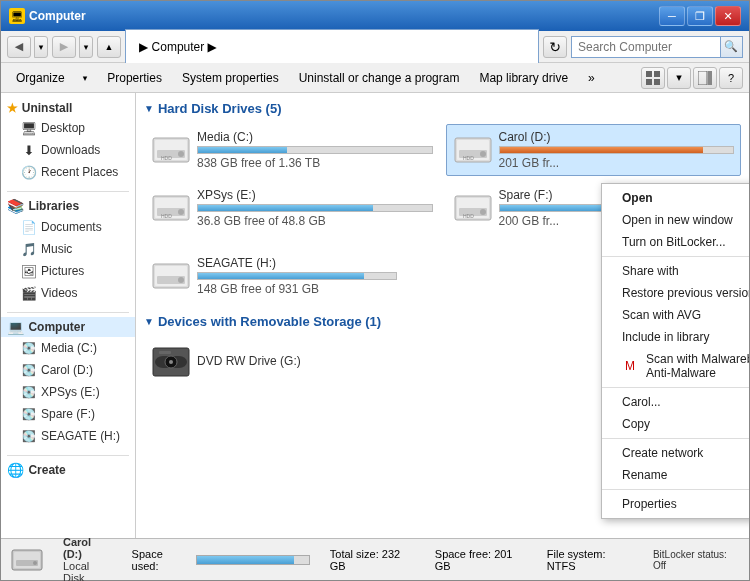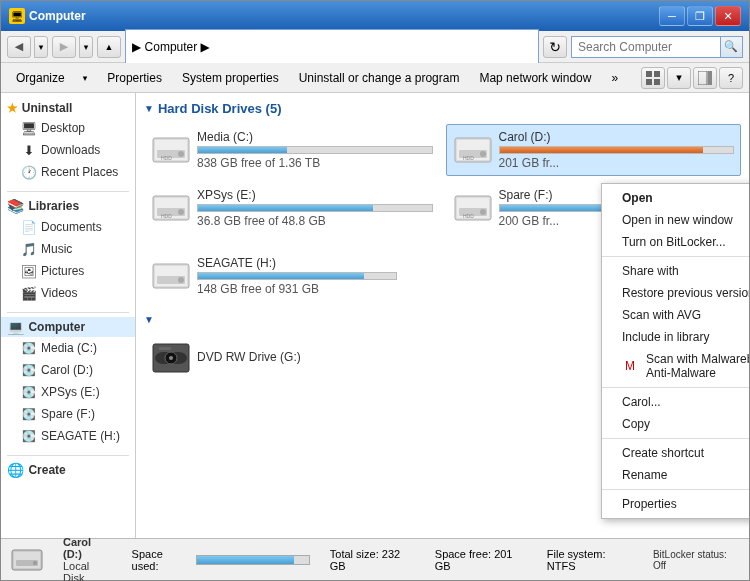--- a/index.html
+++ b/index.html
@@ -14,21 +14,21 @@
     .title-bar-text { color: white; font-size: 12px; font-weight: bold; }
     .title-bar-buttons { display: flex; gap: 2px; }
     .tb-btn { width: 26px; height: 20px; border: 1px solid rgba(255,255,255,0.3); background: linear-gradient(to bottom, #5ba0e8, #2a6fc8); color: white; font-size: 11px; display: flex; align-items: center; justify-content: center; cursor: pointer; border-radius: 3px; }
     .tb-btn.close { background: linear-gradient(to bottom, #e05050, #c02020); }
 
     
     .address-bar { background: #f0f0f0; border-bottom: 1px solid #ccc; height: 32px; display: flex; align-items: center; padding: 0 6px; gap: 4px; }
     .nav-btn { width: 24px; height: 22px; background: linear-gradient(to bottom, #f8f8f8, #e0e0e0); border: 1px solid #bbb; border-radius: 3px; display: flex; align-items: center; justify-content: center; cursor: pointer; font-size: 11px; }
     .nav-btn.back { color: #555; }
     .nav-dropdown { width: 14px; height: 22px; background: linear-gradient(to bottom, #f8f8f8, #e0e0e0); border: 1px solid #bbb; border-radius: 0 3px 3px 0; display: flex; align-items: center; justify-content: center; cursor: pointer; font-size: 9px; margin-left: -1px; }
-    .address-path { flex: 1; height: 36px; border: 1px solid #7da2ce; background: white; display: flex; align-items: center; padding: 0 6px; font-size: 12px; }
+    .address-path { flex: 1; height: 36px; border: 1px solid #7da2ce; background: white; display: flex; align-items: center; padding: 0 13px; font-size: 12px; }
     .refresh-btn { width: 24px; height: 22px; background: linear-gradient(to bottom, #f8f8f8, #e0e0e0); border: 1px solid #bbb; border-radius: 3px; display: flex; align-items: center; justify-content: center; cursor: pointer; }
     .search-box { width: 150px; height: 22px; border: 1px solid #7da2ce; background: white; display: flex; align-items: center; padding: 0 6px; }
     .search-box input { border: none; outline: none; font-size: 12px; width: 100%; color: #aaa; background: transparent; }
     .search-icon-btn { width: 22px; height: 22px; background: linear-gradient(to bottom, #f0f4f8, #d8e4f0); border: 1px solid #7da2ce; border-left: none; display: flex; align-items: center; justify-content: center; cursor: pointer; font-size: 11px; }
 
     
     .toolbar { background: #f0f0f0; border-bottom: 1px solid #ccc; height: 30px; display: flex; align-items: center; padding: 0 6px; gap: 2px; }
     .tool-btn { height: 24px; padding: 0 8px; background: transparent; border: 1px solid transparent; border-radius: 3px; cursor: pointer; font-size: 12px; display: flex; align-items: center; gap: 18px; }
     .tool-btn .arrow { font-size: 9px; }
     .toolbar-right { margin-left: auto; display: flex; align-items: center; gap: 2px; }
@@ -119,21 +119,21 @@
   </div>
 
   <div class="toolbar">
     <button class="tool-btn">
       <span>Organize</span>
       <span class="arrow">▾</span>
     </button>
     <button class="tool-btn">Properties</button>
     <button class="tool-btn">System properties</button>
     <button class="tool-btn">Uninstall or change a program</button>
-    <button class="tool-btn">Map network window</button>
+    <button class="tool-btn">Map library drive</button>
     <button class="tool-btn">»</button>
     <div class="toolbar-right">
       <button class="view-btn">
         <svg width="14" height="14" viewBox="0 0 14 14">
             <rect x="0" y="0" width="6" height="6" fill="#666"></rect>
             <rect x="8" y="0" width="6" height="6" fill="#666"></rect>
             <rect x="0" y="8" width="6" height="6" fill="#666"></rect>
             <rect x="8" y="8" width="6" height="6" fill="#666"></rect>
           </svg>
       </button>
@@ -335,20 +335,21 @@
             <div class="drive-bar-container">
               <div class="drive-bar normal" style="width:84%"></div>
             </div>
             <div class="drive-free">148 GB free of 931 GB</div>
           </div>
         </div>
       </div>
 
       <div class="section-header">
         <span class="section-arrow">▼</span>
+        <span>Devices with Removable Storage (1)</span>
       </div>
       <div class="dvd-item">
         <div class="drive-icon">
           <svg width="40" height="36" viewBox="0 0 40 36">
             <rect x="2" y="4" width="36" height="28" rx="2" fill="#555" stroke="#333" stroke-width="1"></rect>
             <rect x="4" y="12" width="32" height="12" rx="8" fill="#333"></rect>
             <circle cx="20" cy="18" r="6" fill="#111" stroke="#666" stroke-width="1"></circle>
             <circle cx="20" cy="18" r="2" fill="#888"></circle>
             <rect x="8" y="7" width="12" height="3" rx="1" fill="#666"></rect>
           </svg>
@@ -389,21 +390,21 @@
         </div>
         <div class="cm-sep"></div>
         <div class="cm-item">
           <span>Carol...</span>
         </div>
         <div class="cm-item">
           <span>Copy</span>
         </div>
         <div class="cm-sep"></div>
         <div class="cm-item">
-          <span>Create shortcut</span>
+          <span>Create network</span>
         </div>
         <div class="cm-item">
           <span>Rename</span>
         </div>
         <div class="cm-sep"></div>
         <div class="cm-item">
           <span>Properties</span>
         </div>
       </div>
     </div>

